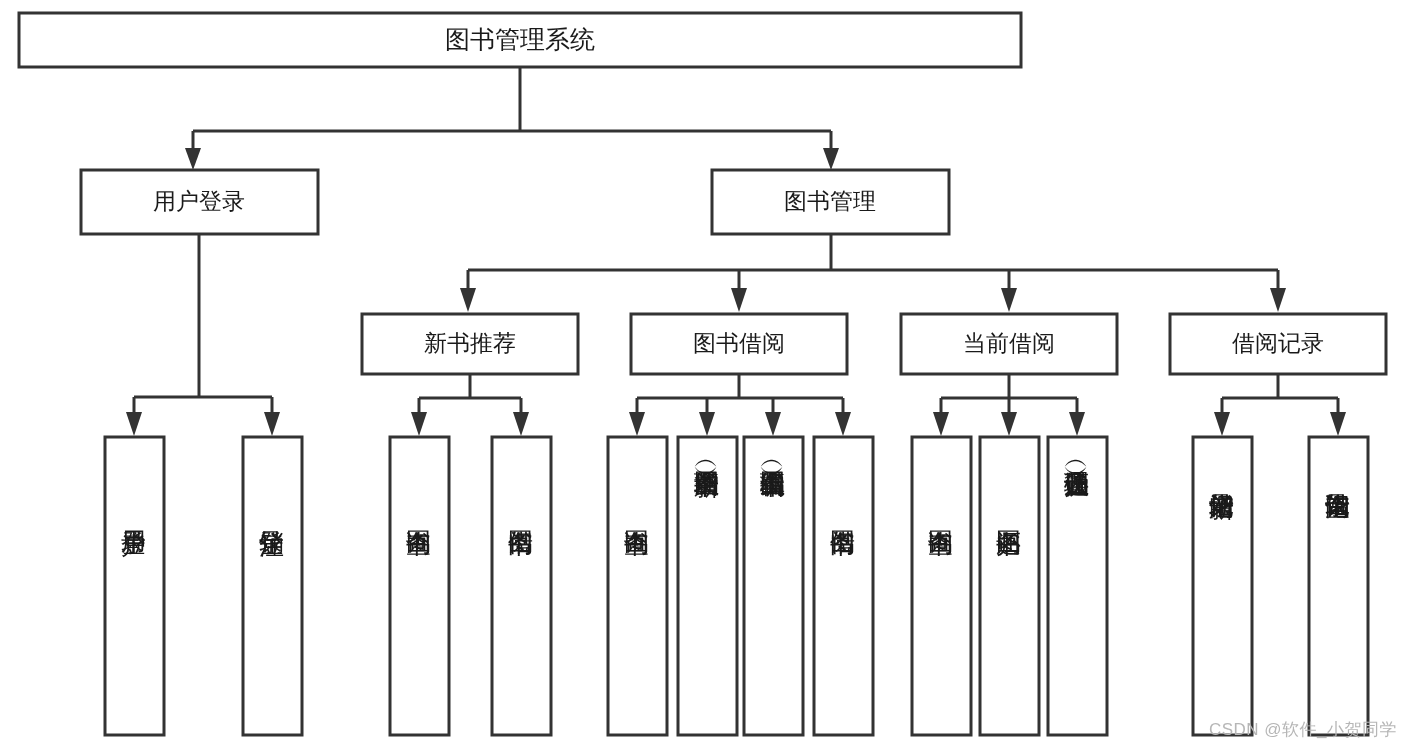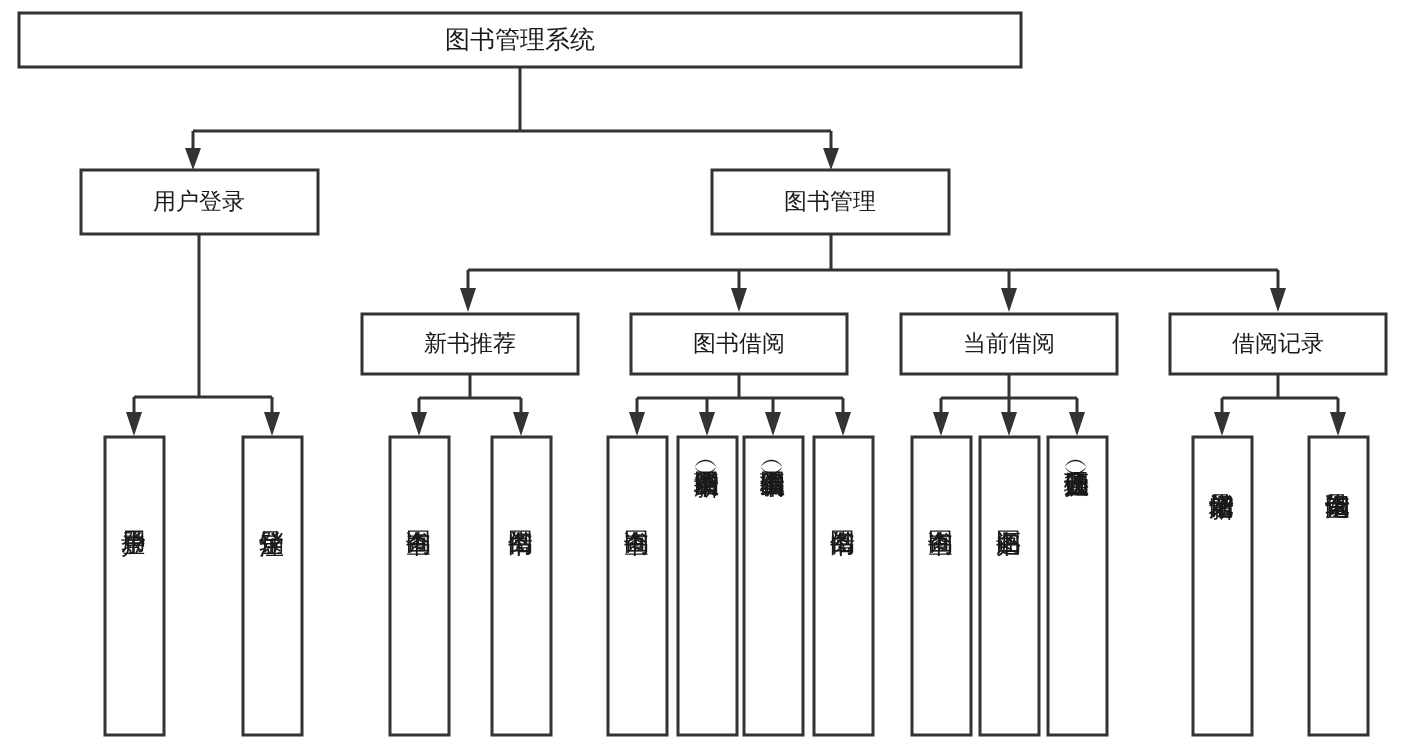--- a/index.html
+++ b/index.html
@@ -246,14 +246,15 @@
       <text class="node-label-v" x="1222" y="474">新增借阅记录</text>
     </g>
 
     <g>
       <rect class="node-box" x="1309" y="437" width="59" height="298"></rect>
       <text class="node-label-v" x="1338" y="474">查询借阅记录</text>
     </g>
 
   </svg>
 
+  <div class="watermark">CSDN @软件_小贺同学</div>
 
 </div>
 
 </body></html>

